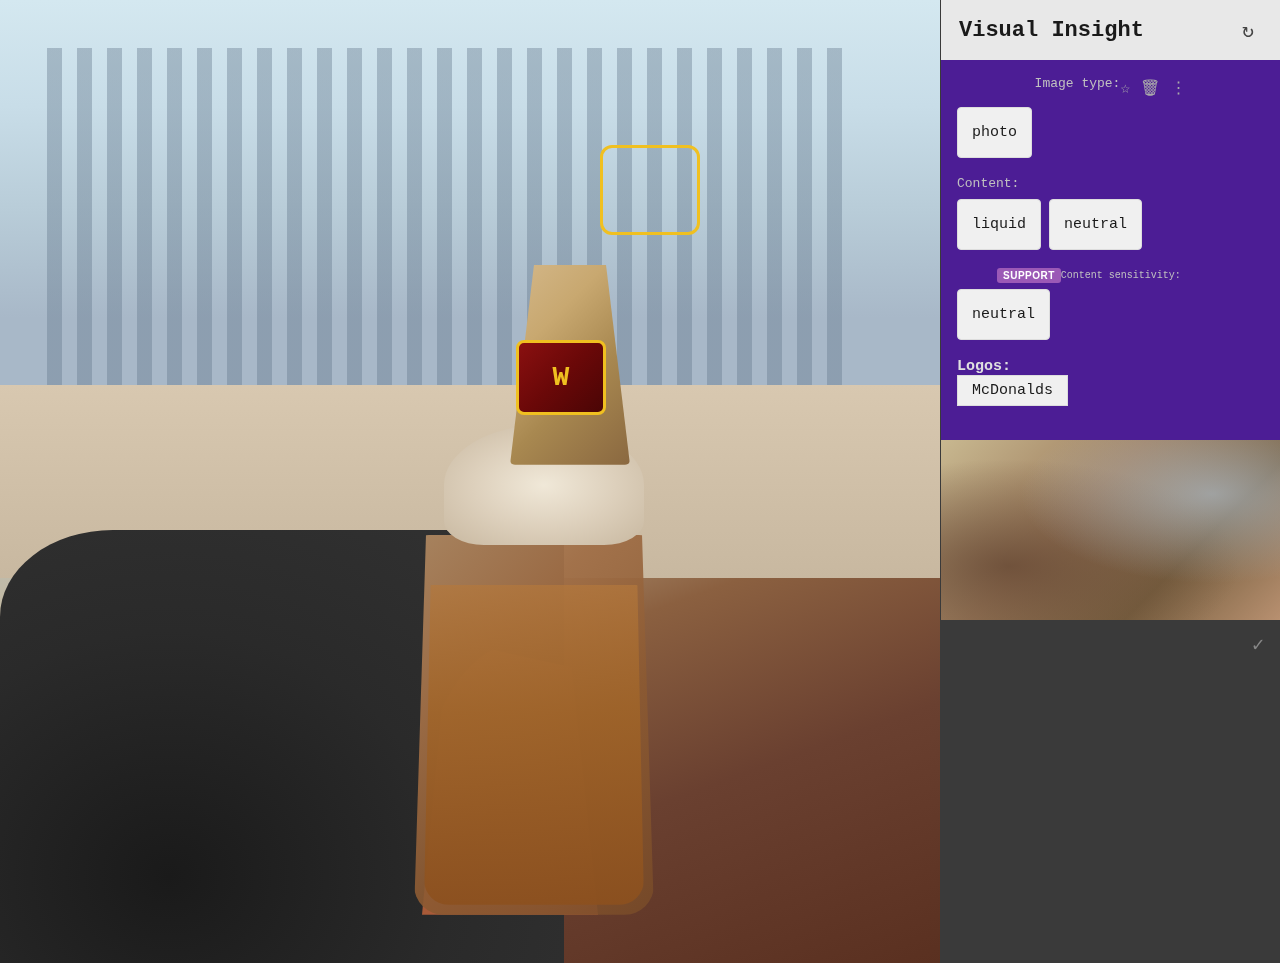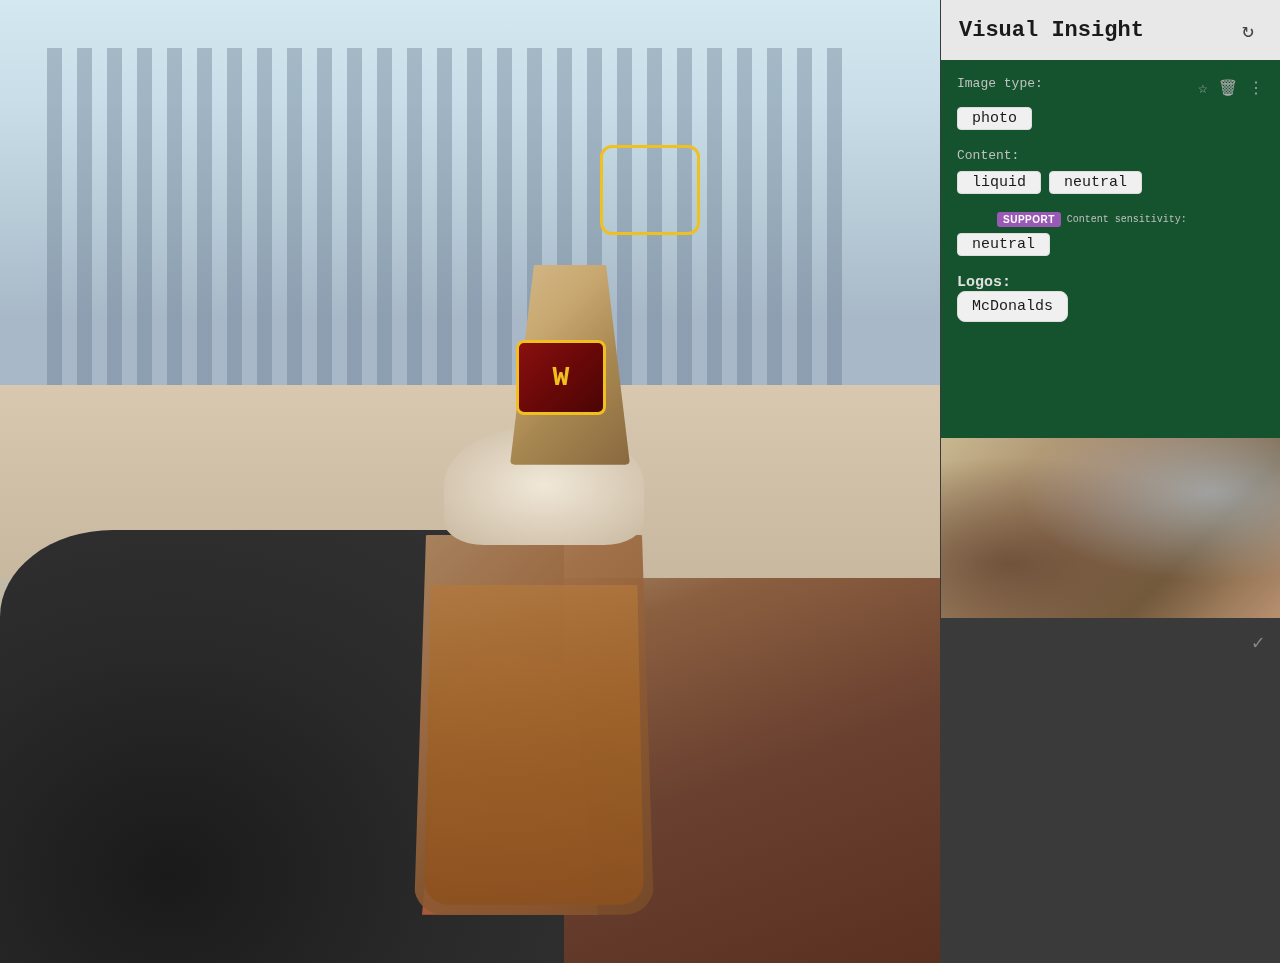--- a/index.html
+++ b/index.html
@@ -202,21 +202,21 @@
       height: 50%;
       background: radial-gradient(ellipse at 60% 40%, #d4956a 0%, #c07850 40%, #a85a38 80%);
       border-radius: 60% 30% 0 0;
       clip-path: polygon(15% 0%, 85% 10%, 100% 100%, 0% 100%);
     }
 
     
     .sidebar {
       width: 340px;
       min-width: 340px;
-      background: #14532d;
+      background: #4c1d95;
       display: flex;
       flex-direction: column;
       border-left: 1px solid #3a3a3a;
     }
 
     .sidebar-header {
       background: #e8e8e8;
       padding: 16px 18px;
       display: flex;
       align-items: center;
@@ -254,34 +254,33 @@
     }
 
     .icon-btn {
       color: #aaa;
       cursor: pointer;
       font-size: 16px;
     }
 
     .tag-badge {
       display: inline-block;
-      padding: 2px 14px;
+      padding: 16px 14px;
       background: #f0f0f0;
       border: 1px solid #ddd;
       border-radius: 4px;
       font-size: 15px;
       font-family: 'Courier New', Courier, monospace;
       color: #1a1a1a;
       cursor: default;
     }
 
     .section-row {
       display: flex;
       align-items: center;
-      gap: 6px;
       margin-bottom: 6px;
       margin-top: 4px;
       padding-left: 40px;
     }
 
     .section-block {
       margin-bottom: 18px;
     }
 
     .tags-row {
@@ -313,21 +312,21 @@
       color: #e0e0e0;
       margin-bottom: 0;
       font-family: 'Courier New', Courier, monospace;
     }
 
     .logo-tag {
       display: inline-block;
       padding: 6px 14px;
       background: #f0f0f0;
       border: 1px solid #ddd;
-      border-radius: 8px;
+      border-radius: 0;
       font-size: 15px;
       font-family: 'Courier New', Courier, monospace;
       color: #1a1a1a;
     }
 
     
     .sidebar-thumbnail {
       width: 100%;
       height: 180px;
       background: linear-gradient(135deg, #b8a888 0%, #a89870 30%, #988860 50%, #c8a878 70%, #b09870 100%);
@@ -357,21 +356,21 @@
 
     .checkmark-icon {
       color: #888;
       font-size: 20px;
     }
 
     
     .image-type-header {
       display: flex;
       align-items: center;
-      justify-content: space-between;
+      justify-content: center;
       margin-bottom: 8px;
     }
 
     .header-actions {
       display: flex;
       align-items: center;
       gap: 10px;
     }
   </style>
 </head>

